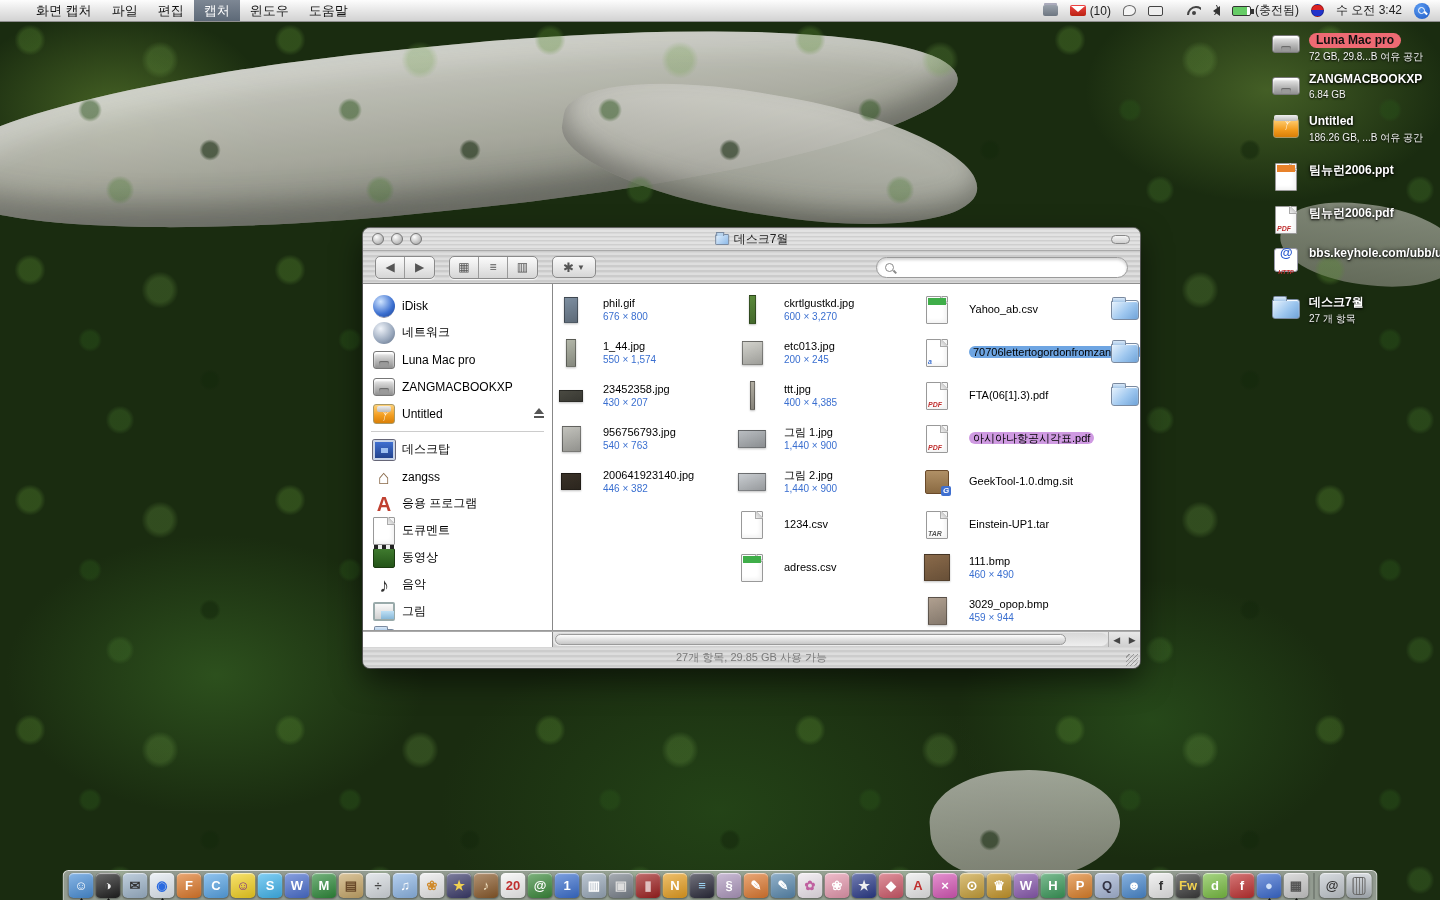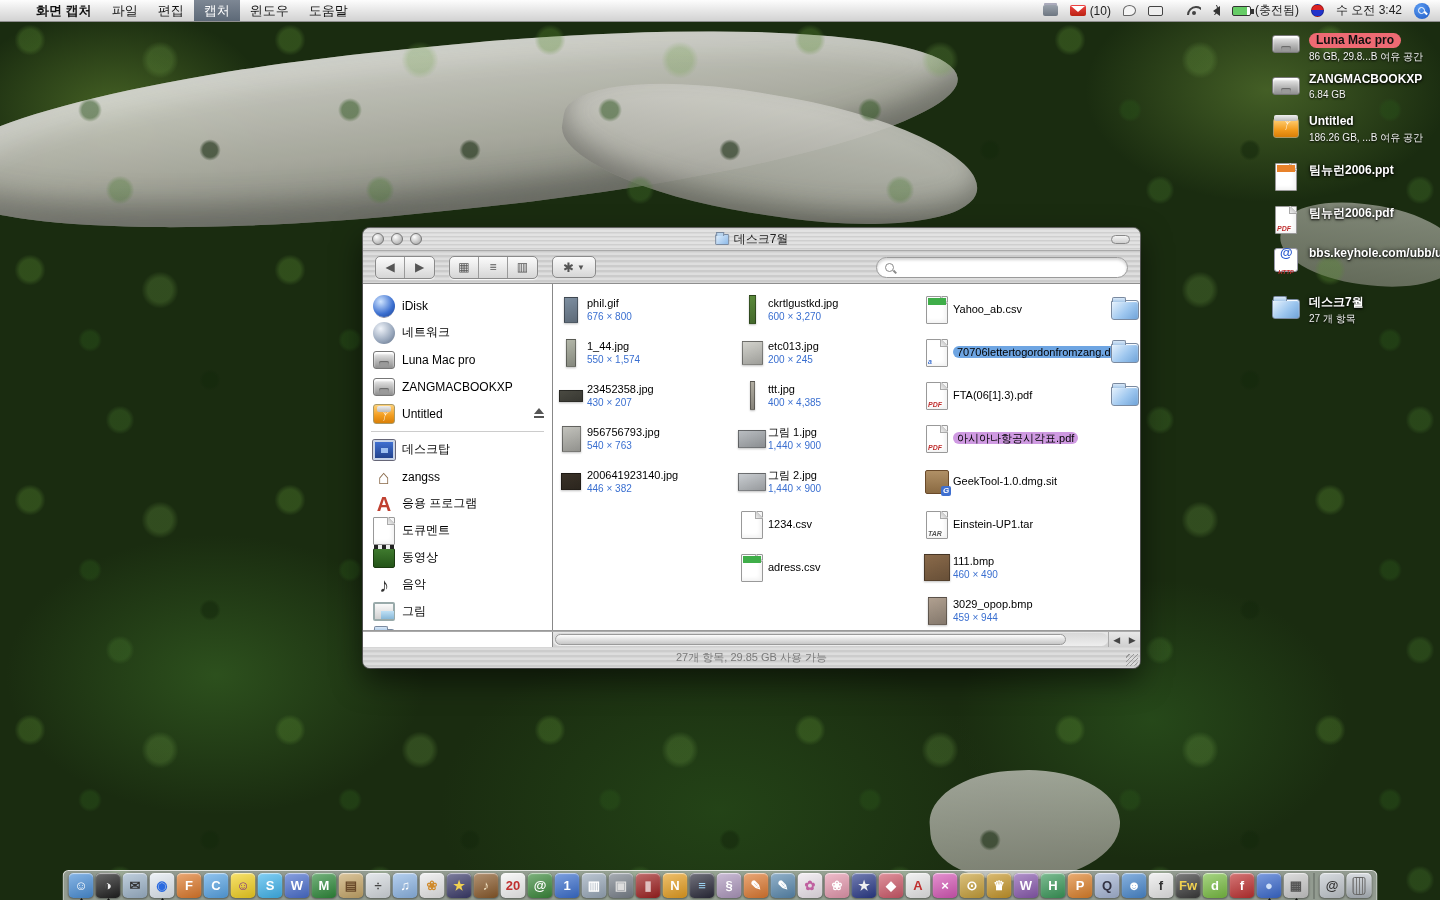--- a/index.html
+++ b/index.html
@@ -38,21 +38,21 @@
   .stone4 { left:1280px; top:205px; width:180px; height:80px; transform:rotate(7deg);
      background:linear-gradient(180deg,#c4c4bc,#96968c); opacity:.6; border-radius:50%; }
 
   
   .menubar { position:absolute; left:0; top:0; width:1440px; height:22px; z-index:50;
      background:linear-gradient(#fdfdfd,#e9e9e9 45%,#d2d2d2);
      border-bottom:1px solid #8f8f8f; display:flex; align-items:center;
      font-size:13px; color:#111; }
   .mb-left { display:flex; align-items:center; height:100%; }
   .mb-item { padding:0 10px; height:100%; display:flex; align-items:center; white-space:nowrap; }
-  .mb-item.bold { font-weight:bold; }
+  .mb-item.bold { font-weight:normal; }
   .mb-item.selected { background:linear-gradient(#7d8794,#5d6977); color:#fff; }
   .apple-logo { font-size:14px; padding:0 12px 0 14px; }
   .mb-right { margin-left:auto; display:flex; align-items:center; gap:12px; padding-right:10px; height:100%; }
   .mb-status { display:flex; align-items:center; gap:4px; white-space:nowrap; font-size:12px; color:#222; }
   .mi { display:inline-block; position:relative; }
   .mi-printer { width:15px; height:11px; background:linear-gradient(#9aa2ac,#6d7681); border-radius:2px; box-shadow:0 -3px 0 -1px #aab; }
   .mi-mail { width:16px; height:11px; background:linear-gradient(#e44,#b21); border-radius:2px; }
   .mi-mail::after { content:""; position:absolute; left:1px; top:1px; border-left:7px solid transparent; border-right:7px solid transparent; border-top:6px solid #fff; }
   .mi-chat { width:13px; height:11px; border:1.5px solid #666; border-radius:50% 50% 50% 10%; background:#f4f4f4; }
   .mi-display { width:15px; height:10px; border:1.5px solid #444; border-radius:2px; background:#eee; }
@@ -137,21 +137,21 @@
   .mag::after { content:""; position:absolute; left:7px; top:7px; width:4px; height:1.5px; background:#8a8a8a; transform:rotate(45deg); }
   .search input { border:none; outline:none; flex:1; font-size:11px; background:transparent; margin-left:5px; font-family:"Liberation Sans",sans-serif; }
 
   .win-body { flex:1; display:flex; min-height:0; border-bottom:1px solid #9a9a9a; }
   .sidebar { width:190px; background:#fff; border-right:1px solid #888; padding-top:8px; overflow:hidden; }
   .sb-item { display:flex; align-items:center; gap:7px; height:27px; padding:0 6px 0 10px; font-size:12px; color:#000; white-space:nowrap; }
   .sb-item .fi { width:22px; height:22px; }
   .sb-div { height:1px; background:#ccc; margin:4px 8px; }
   .content { flex:1; background:#fff; position:relative; overflow:hidden; }
   .fcol { position:absolute; top:4px; width:186px; display:flex; flex-direction:column; }
-  .frow { height:43px; display:flex; align-items:center; gap:0; }
+  .frow { height:43px; display:flex; align-items:center; gap:16px; }
   .fname { font-size:11px; color:#000; line-height:1.25; }
   .fname .nm { display:inline; }
   .fname .nm.pill-blue { background:#6ea5e2; border-radius:8px; padding:0 4px; box-decoration-break:clone; -webkit-box-decoration-break:clone; }
   .fname .nm.pill-purple { background:#cf9ae2; border-radius:8px; padding:0 4px; }
   .fdim { font-size:10px; color:#3a6fd0; margin-top:1px; }
 
   .hscroll-row { height:16px; display:flex; background:linear-gradient(#e8e8e8,#cfcfcf); border-top:1px solid #aaa; }
   .hs-side { width:190px; background:#fff; border-right:1px solid #888; }
   .hs-track { flex:1; position:relative; background:linear-gradient(#d8d8d8,#eee); border-radius:8px; margin:1px 0; }
   .hs-thumb { position:absolute; left:2px; top:1px; bottom:1px; width:92%; border-radius:7px; background:linear-gradient(#fdfdfd,#c6c6c6); border:1px solid #9a9a9a; }
@@ -230,21 +230,21 @@
         <i class="mi mi-spotlight"></i>
       </span>
     </div>
 </div>
 
 <div id="desktop-icons">
     <div class="dicon" style="left: 1270px; top: 28px;">
       <span class="fi">
         <i class="ic-hdd"></i>
       </span>
-      <div class="dtxt"><div class="dlabel pill">Luna Mac pro</div><div class="dsub">86 GB, 29.8...B 여유 공간</div></div>
+      <div class="dtxt"><div class="dlabel pill">Luna Mac pro</div><div class="dsub">72 GB, 29.8...B 여유 공간</div></div>
     </div>
     <div class="dicon" style="left: 1270px; top: 70px;">
       <span class="fi">
         <i class="ic-hdd"></i>
       </span>
       <div class="dtxt">
         <div class="dlabel">ZANGMACBOOKXP</div>
         <div class="dsub">6.84 GB</div>
       </div>
     </div>

